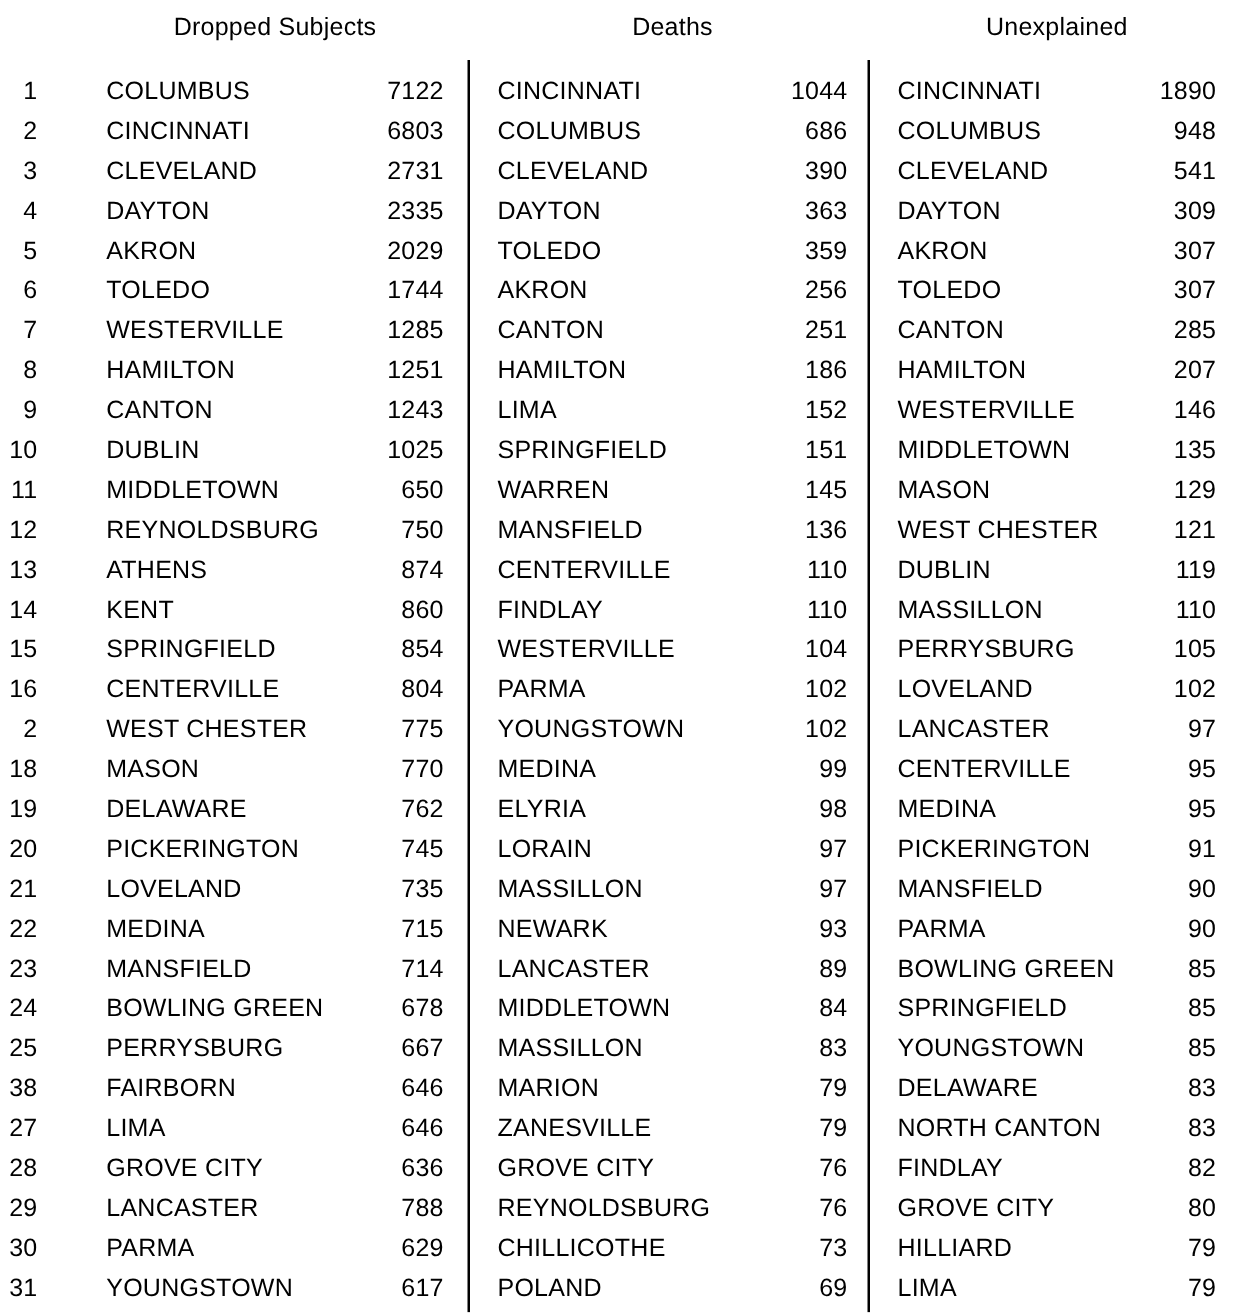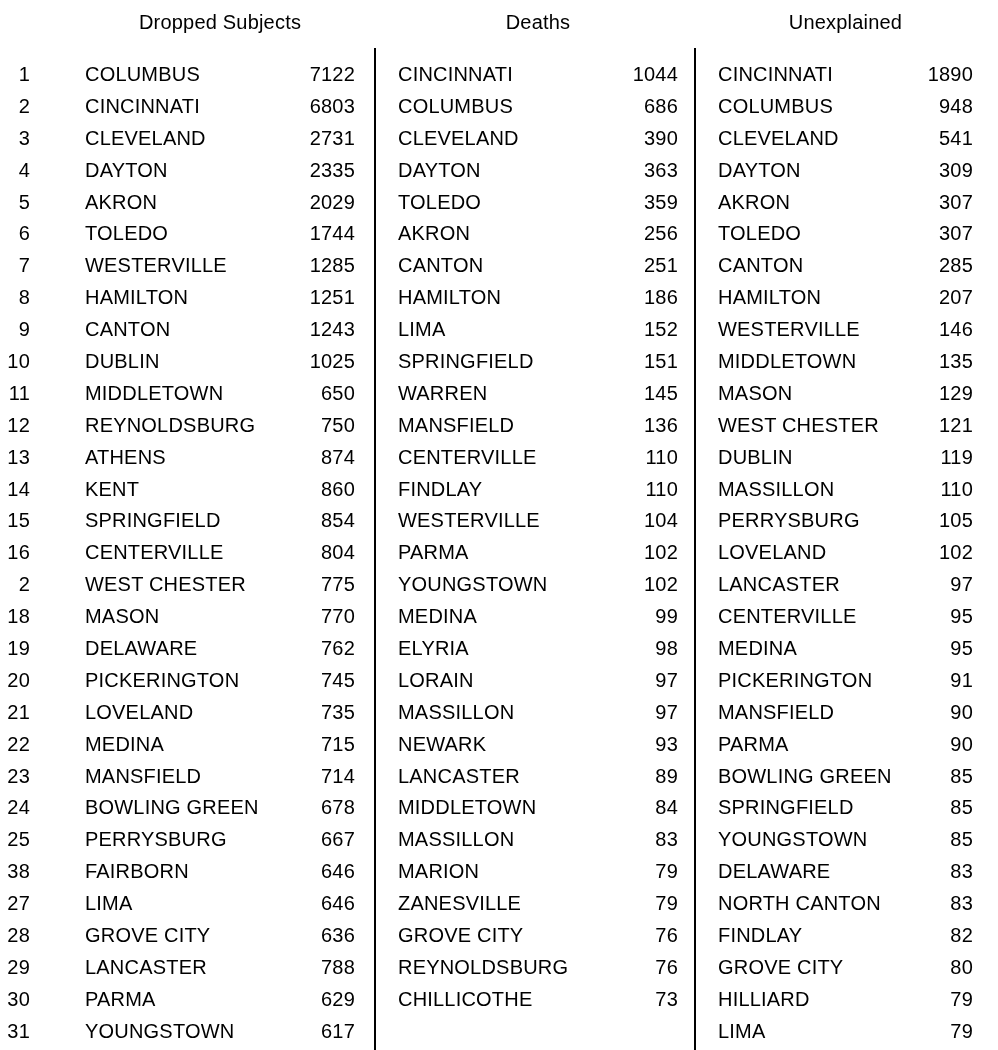--- a/index.html
+++ b/index.html
@@ -336,20 +336,24 @@
       <span class="val">76</span>
     </div>
       <div class="row">
       <span class="city">REYNOLDSBURG</span>
       <span class="val">76</span>
     </div>
       <div class="row">
       <span class="city">CHILLICOTHE</span>
       <span class="val">73</span>
     </div>
+      <div class="row">
+      <span class="city">POLAND</span>
+      <span class="val">69</span>
+    </div>
     </div>
 
   <div class="list l3">
 
   <div class="row">
       <span class="city">CINCINNATI</span>
       <span class="val">1890</span>
     </div>
       <div class="row">
       <span class="city">COLUMBUS</span>

